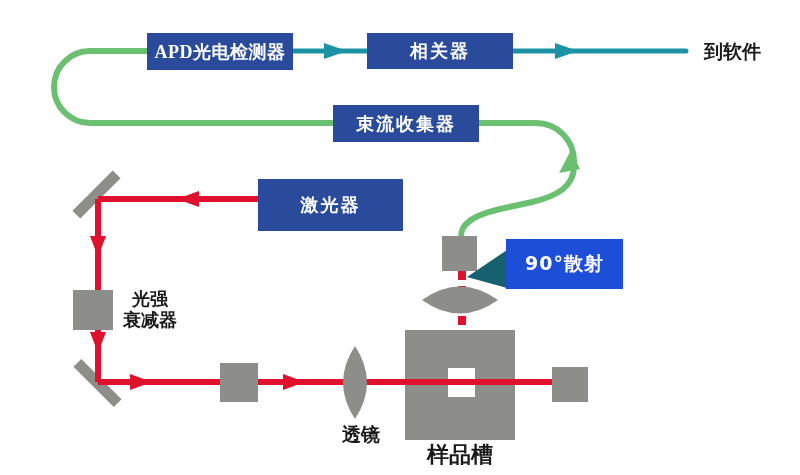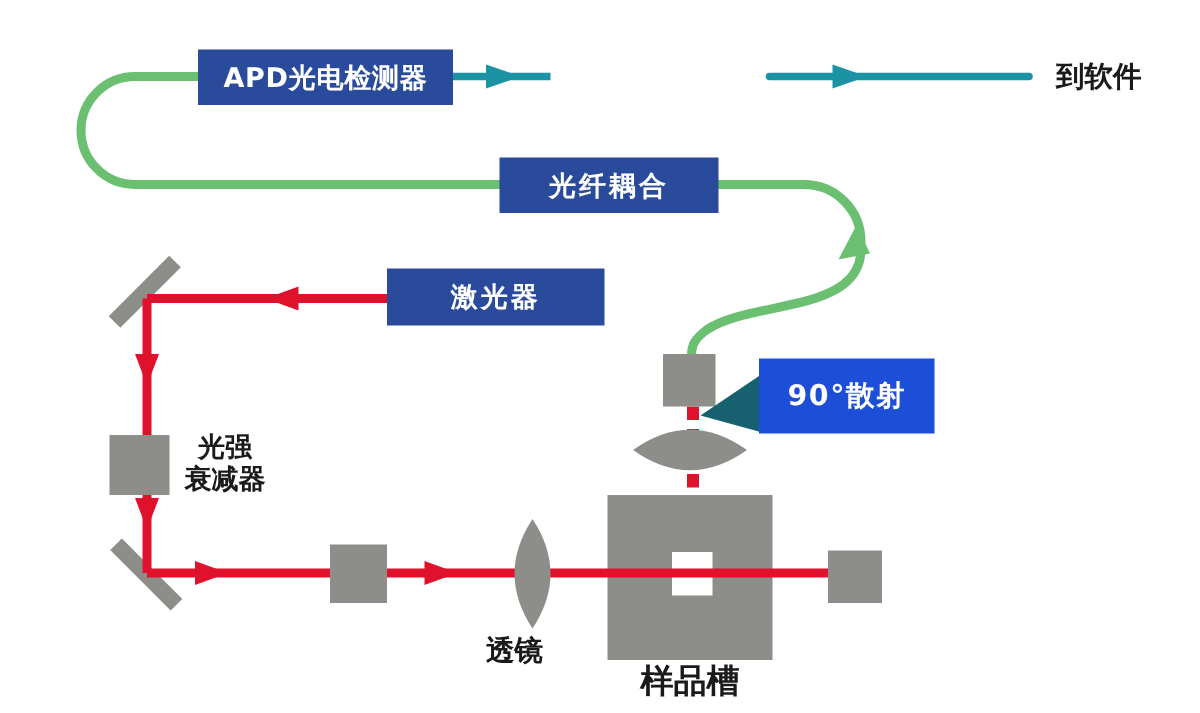--- a/index.html
+++ b/index.html
@@ -61,34 +61,35 @@
     <rect x="73" y="290" width="40" height="40" fill="#8d8d89"></rect>
     <rect x="220" y="363" width="38" height="39" fill="#8d8d89"></rect>
     <path d="M 355,346 Q 379,382.5 355,419 Q 331,382.5 355,346 Z" fill="#8d8d89"></path>
     <path d="M 422,300 Q 460,273 498,300 Q 460,327 422,300 Z" fill="#8d8d89"></path>
     <rect x="442" y="236" width="35" height="35" fill="#8d8d89"></rect>
     <rect x="552" y="367" width="36" height="35" fill="#8d8d89"></rect>
 
     <polygon points="467,277 507,250 507,288" fill="#16606f"></polygon>
   </svg>
 
-  <div class="bluebox tightspacing" style="left:132px;top:33px;width:170px;height:37px;">APD光电检测器</div>
+  <div class="bluebox tightspacing" style="left:147px;top:33px;width:146px;height:37px;font-family:Liberation Serif, serif;">APD光电检测器</div>
 
+  <div class="bluebox" style="left:367px;top:33px;width:146px;height:36px;">相关器</div>
 
-  <div class="bluebox" style="left:333px;top:105px;width:146px;height:37px;">光纤耦合</div>
+  <div class="bluebox" style="left:333px;top:105px;width:146px;height:37px;">束流收集器</div>
 
-  <div class="bluebox" style="left:258px;top:179px;width:145px;height:38px;text-align:center;">激光器</div>
+  <div class="bluebox" style="left:258px;top:179px;width:145px;height:52px;text-align:center;">激光器</div>
 
   <div class="callout" style="left:506px;top:239px;width:117px;height:50px;">90°散射</div>
 
   <div class="blabel" style="left:116px;top:288px;width:68px;">
     <div>光强</div>
     <div>衰减器</div>
   </div>
 
   <div class="blabel" style="left:695px;top:41px;width:75px;font-size:19px;">到软件</div>
 
-  <div class="blabel" style="left:317px;top:424px;width:52px;font-size:19px;">透镜</div>
+  <div class="blabel" style="left:335px;top:424px;width:52px;font-size:19px;">透镜</div>
 
   <div class="blabel" style="left:423px;top:444px;width:74px;font-size:22px;">样品槽</div>
 
 
 </div>
 
 </body></html>

